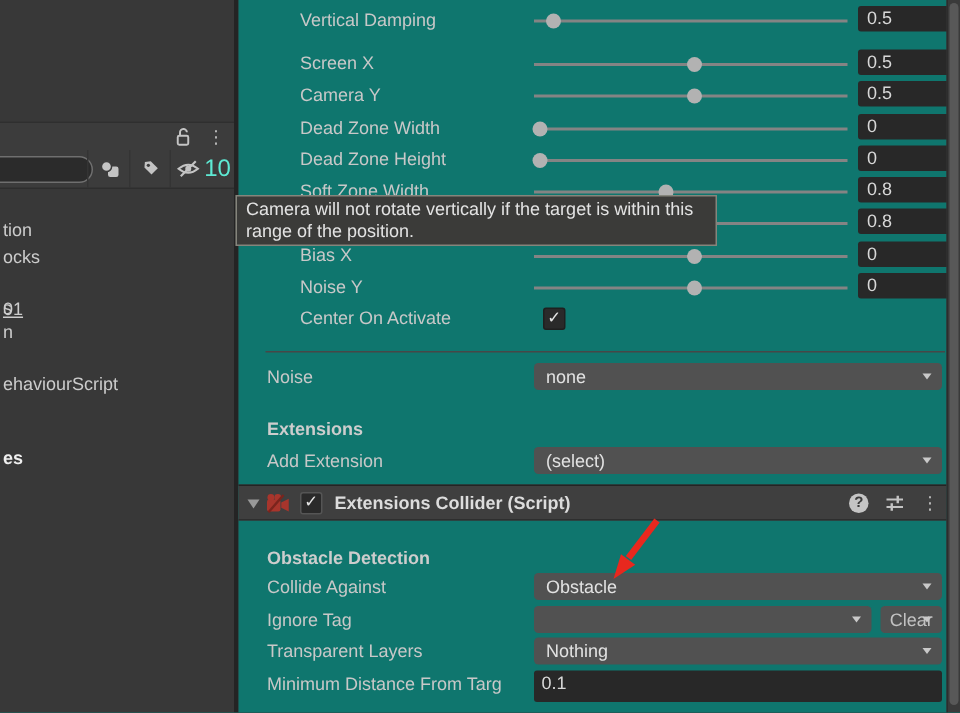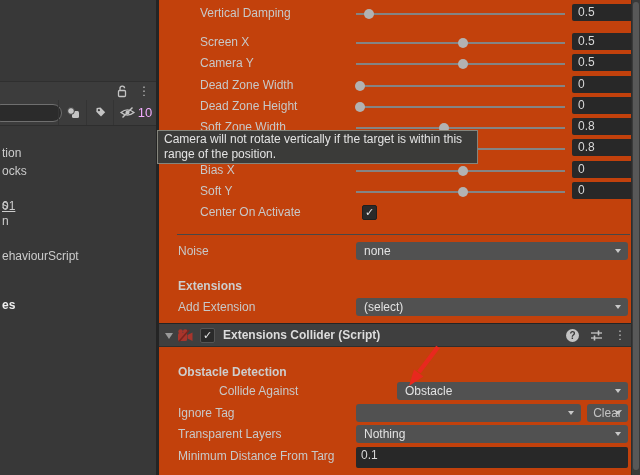--- a/index.html
+++ b/index.html
@@ -12,28 +12,28 @@
   
   .left-panel{position:absolute;left:0;top:0;width:156px;height:475px;background:#383838;}
   .lp-toolbar1{position:absolute;left:0;top:81px;width:156px;height:19px;background:#3c3c3c;border-top:1px solid #2f2f2f;box-sizing:border-box;}
   .lp-toolbar1 .icons{position:absolute;right:6px;top:0;height:100%;display:flex;align-items:center;gap:10px;}
   .lp-toolbar2{position:absolute;left:0;top:100px;width:156px;height:26px;background:#3c3c3c;border-bottom:1px solid #2e2e2e;box-sizing:border-box;}
   .search-pill{position:absolute;left:-8px;top:4px;width:68px;height:16px;background:#2b2b2b;border:1px solid #6f6f6f;border-radius:9px;}
   .lp-cell{position:absolute;top:0;height:25px;border-left:1px solid #343434;display:flex;align-items:center;justify-content:center;gap:2px;}
   .lp-cell.c1{left:58px;width:27px;}
   .lp-cell.c2{left:86px;width:26px;}
   .lp-cell.c3{left:113px;width:43px;}
-  .hidden-count{color:#f0abfc;font-size:13px;}
+  .hidden-count{color:#5eead4;font-size:16px;}
   .lp-list{position:absolute;left:0;top:126px;width:156px;bottom:0;}
   .lp-item{position:absolute;left:0;padding-left:2px;height:16px;line-height:16px;color:#cccccc;white-space:nowrap;}
   .lp-item.bold{font-weight:bold;color:#efefef;}
   .kebab{color:#bdbdbd;font-size:12px;line-height:10px;letter-spacing:0;}
   .v-divider{position:absolute;left:156px;top:0;width:3px;height:475px;background:#242424;}
   
-  .inspector{position:absolute;left:159px;top:0;width:481px;height:475px;background:#c2410c;}
+  .inspector{position:absolute;left:159px;top:0;width:481px;height:475px;background:#0f766e;}
   .srow{position:absolute;left:0;right:0;height:18px;}
   .srow .lbl{position:absolute;left:41px;top:2px;color:#c8c8c8;white-space:nowrap;}
   .track{position:absolute;left:197px;width:209px;top:9px;height:2px;background:#848484;}
   .knob{position:absolute;top:-4px;width:10px;height:10px;margin-left:-5px;border-radius:50%;background:#b2b2b2;}
   .valfield{position:absolute;left:413px;width:76px;height:17px;top:0;background:#282828;border-radius:2px;color:#d8d8d8;line-height:17px;padding-left:6px;box-sizing:border-box;}
   .checkbox{width:13px;height:13px;background:#2a2a2a;border:1px solid #1f1f1f;border-radius:2px;color:#e6e6e6;font-size:11px;line-height:12px;text-align:center;box-sizing:content-box;}
   .row-label{position:absolute;left:19px;top:2px;white-space:nowrap;color:#c8c8c8;}
   .bold-header{font-weight:bold;color:#cdcdcd;}
   .dd{position:absolute;left:197px;right:12px;height:18px;background:#515151;border-radius:3px;line-height:18px;padding:0 8px;color:#e2e2e2;box-sizing:border-box;white-space:nowrap;overflow:hidden;}
   .dd::after{content:"";position:absolute;right:7px;top:7px;width:0;height:0;border-left:3.5px solid transparent;border-right:3.5px solid transparent;border-top:4.5px solid #c9c9c9;}
@@ -154,21 +154,21 @@
         <div class="valfield">0.8</div>
       </div>
       <div class="srow" style="top: 161px;">
         <span class="lbl">Bias X</span>
         <div class="track">
           <div class="knob" style="left: 51%;"></div>
         </div>
         <div class="valfield">0</div>
       </div>
       <div class="srow" style="top: 182px;">
-        <span class="lbl">Soft Y</span>
+        <span class="lbl">Noise Y</span>
         <div class="track">
           <div class="knob" style="left: 51%;"></div>
         </div>
         <div class="valfield">0</div>
       </div>
     </div>
 
   <div class="srow" style="top:203px;">
     <span class="lbl">Center On Activate</span>
     <div class="checkbox" style="position:absolute;left:203px;top:2px;">
@@ -218,21 +218,21 @@
         <line x1="1" y1="9" x2="12" y2="9" stroke="#c4c4c4" stroke-width="1.3"></line>
         <line x1="4.5" y1="6.5" x2="4.5" y2="11.5" stroke="#c4c4c4" stroke-width="1.6"></line>
       </svg>
       <span class="kebab">⋮</span>
     </div>
   </div>
 
   <div class="srow" style="top:363px;">
     <span class="row-label bold-header">Obstacle Detection</span>
   </div>
-  <div class="srow" style="top:382px;margin-left:41px;">
+  <div class="srow" style="top:382px;">
     <span class="row-label">Collide Against</span>
     <div class="dd">
       <span>Obstacle</span>
     </div>
   </div>
   <div class="srow" style="top:404px;">
     <span class="row-label">Ignore Tag</span>
     <div class="dd" style="right:auto;width:225px;">
       <span></span>
     </div>

